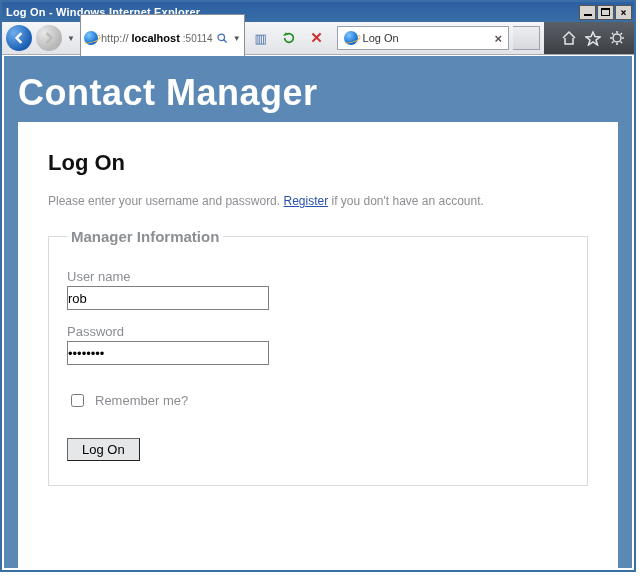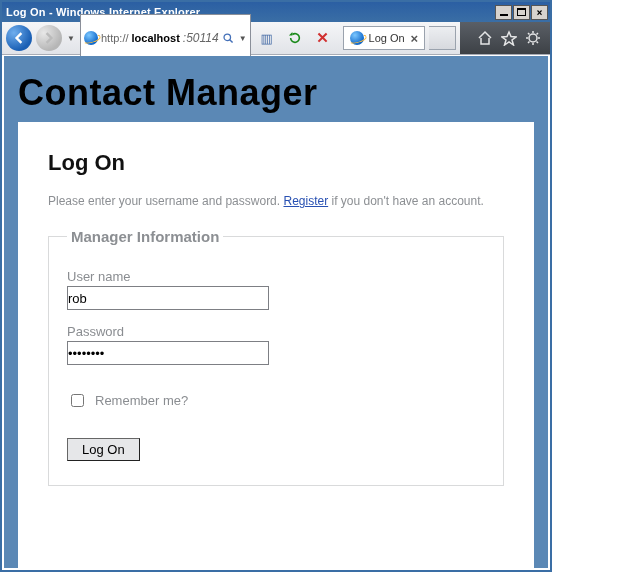--- a/index.html
+++ b/index.html
@@ -6,21 +6,21 @@
     margin: 0;
     padding: 0;
     width: 640px;
     height: 576px;
     font-family: "Segoe UI", Tahoma, Verdana, sans-serif;
     font-size: 12px;
     background: #fff;
     overflow: hidden;
   }
   .window {
-    width: 552px;
+    width: 636px;
     height: 572px;
     border: 2px solid #3a6ea5;
     box-sizing: border-box;
     position: relative;
     background: #fff;
   }
   
   .titlebar {
     height: 20px;
     background: linear-gradient(to bottom, #2b5fa3 0%, #3a6ea5 100%);
@@ -77,21 +77,21 @@
     border:1.5px solid #f6b63c;border-radius:50%;border-top-color:transparent;border-left-color:transparent;
     transform:rotate(-15deg);
   }
 
   .addrbar{
     flex:0 0 148px;height:22px;background:#fff;border:1px solid #8a8f99;
     display:flex;align-items:center;padding:12px 3px;gap:3px;
   }
   .addrbar .proto{color:#666;font-size:11px;}
   .addrbar .host{font-weight:bold;font-size:11px;}
-  .addrbar .rest{color:#666;font-size:12px;font-style:italic;}
+  .addrbar .rest{color:#666;font-size:10px;}
   .addrbar .search{margin-left:auto;width:14px;height:14px;display:flex;align-items:center;justify-content:center;}
   .addrbar .search svg{width:13px;height:13px;}
   .addrbar .ddarr{font-size:8px;color:#555;}
 
   .tbicon{
     width:22px;height:22px;border:1px solid transparent;border-radius:2px;
     display:flex;align-items:center;justify-content:center;font-size:13px;
   }
   .stop-ico{color:#d13030;font-weight:bold;font-size:15px;}
   .compat-ico{color:#4a6fa8;}
@@ -119,21 +119,21 @@
   
   .viewport{
     position:absolute;left:2px;right:2px;top:54px;bottom:2px;
     background:#5b88b5;
     overflow:hidden;
   }
   .page{
     position:absolute;left:14px;right:14px;top:10px;bottom:0;
   }
   .brand{
-    color:#000000;font-family:Arial,Helvetica,sans-serif;font-weight:bold;
+    color:#ffffff;font-family:Arial,Helvetica,sans-serif;font-weight:bold;
     font-size:36px;letter-spacing:.5px;margin:6px 0 8px 0;
   }
   .card{
     background:#fff;position:absolute;left:0;right:0;top:56px;bottom:0;
     padding:24px 30px 0 30px;box-sizing:border-box;
     font-family:Verdana,Tahoma,sans-serif;
   }
   .card h2{font-family:Arial,Helvetica,sans-serif;font-size:22px;margin:4px 0 18px;color:#111;}
   .hint{color:#8c8f93;font-size:12px;margin-bottom:20px;}
   .hint a{color:#2850b2;text-decoration:underline;}

